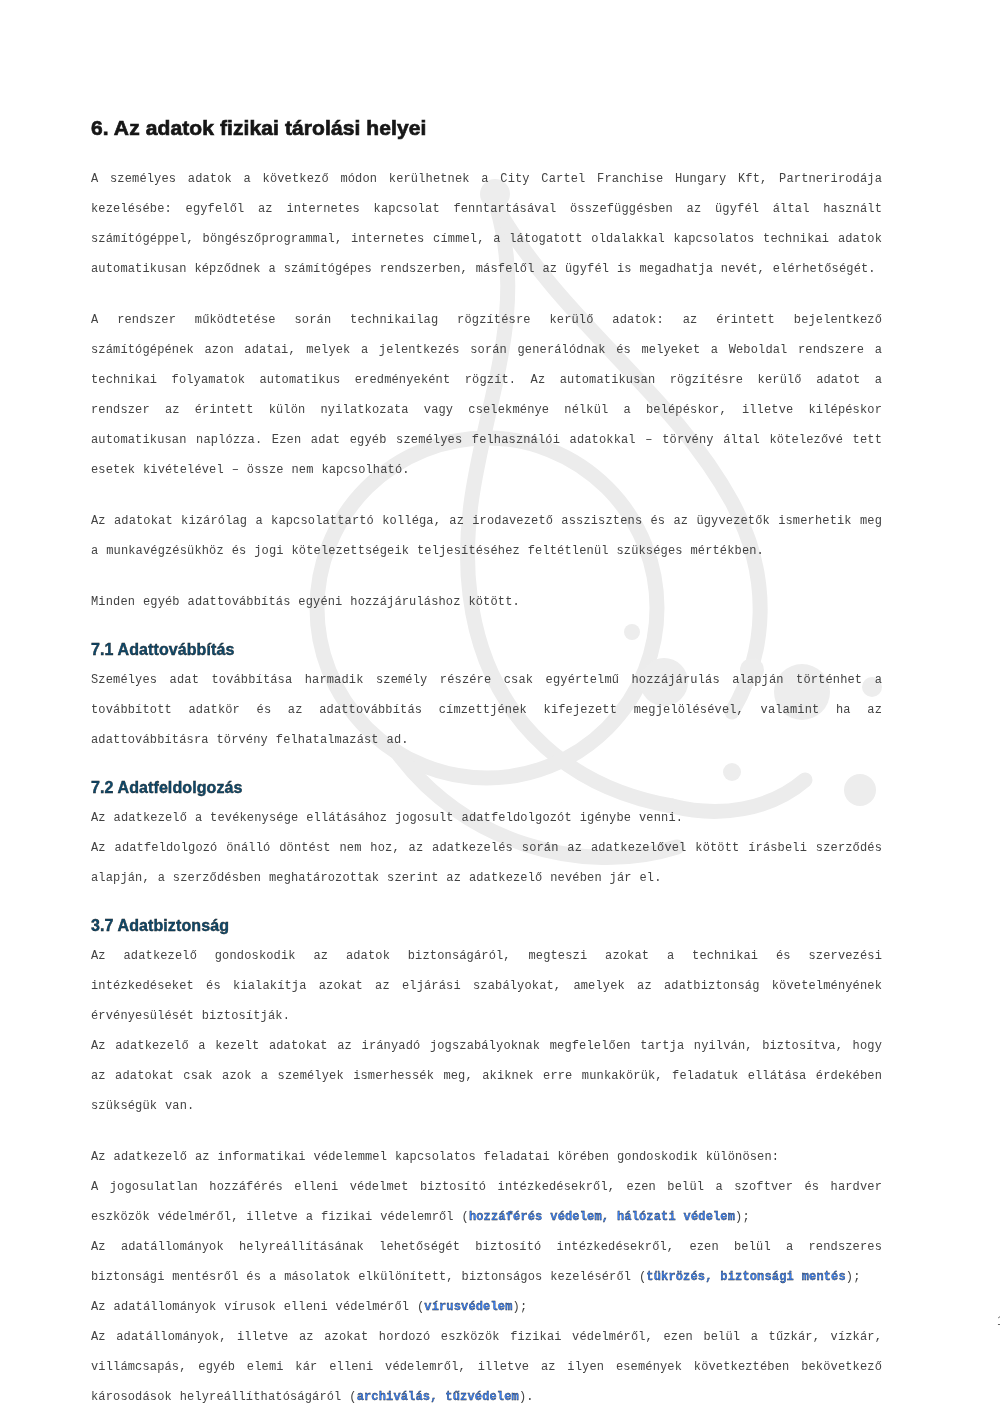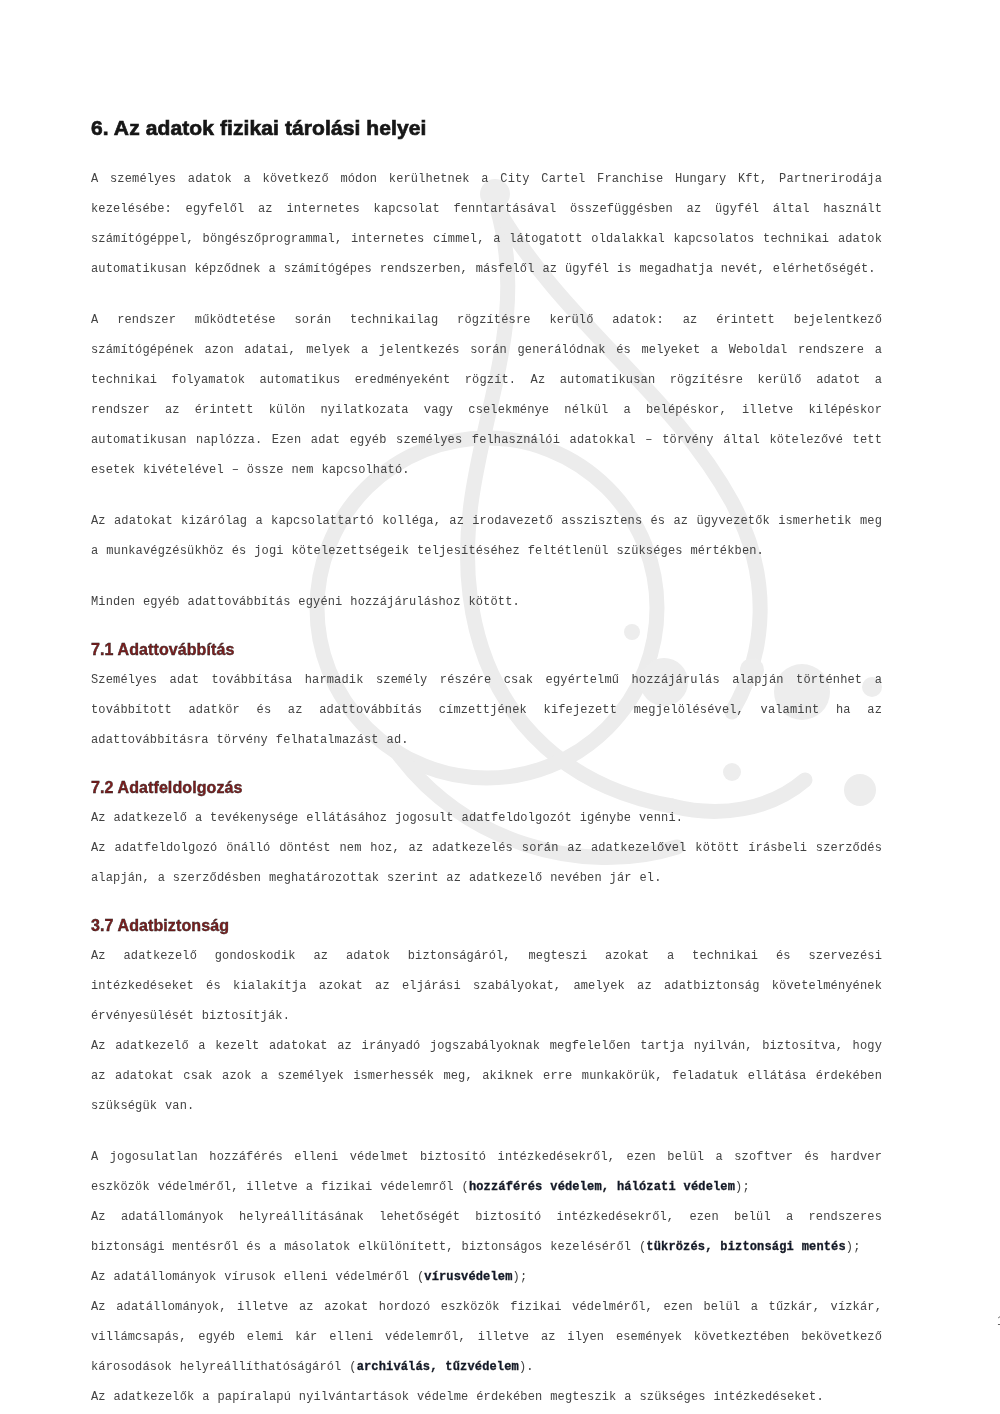--- a/index.html
+++ b/index.html
@@ -30,40 +30,40 @@
     font-size: 21px;
     letter-spacing: 0.1px;
     margin: 0 0 24px 0;
   }
   h2 { margin-top: 23px; margin-bottom: 26px; }
 
   h3 {
     font-family: "Liberation Sans", sans-serif;
     font-weight: 700;
     -webkit-text-stroke: 0.4px #1c1c1c;
-    color: #7f1d1d;
+    color: #0c4a6e;
     font-size: 16px;
     margin: 24px 0 6px 0;
     letter-spacing: 0.1px;
   }
 
   p.body {
     font-size: 12px;
     line-height: 30px;
     text-align: justify;
     margin: 0 0 21px 0;
     letter-spacing: 0.15px;
     word-spacing: 0.5px;
     font-family: Liberation Mono, monospace;
   }
   p.mb0 { margin-bottom: 0; }
 
   .b {
     font-weight: 700;
-    color: #0f172a;
+    color: #3b82f6;
     -webkit-text-stroke: 0.3px #202020;
   }
 
   .page-number {
     position: absolute;
     top: 1314px; left: 12px; width: 100%;
     text-align: right;
     font-size: 12.5px;
     color: #636363;
     letter-spacing: 0.5px;
@@ -110,20 +110,21 @@
     <p class="body mb0">Személyes adat továbbítása harmadik személy részére csak egyértelmű hozzájárulás alapján történhet a továbbított adatkör és az adattovábbítás címzettjének kifejezett megjelölésével, valamint ha az adattovábbításra törvény felhatalmazást ad.</p>
 
     <h3>7.2 Adatfeldolgozás</h3>
     <p class="body mb0">Az adatkezelő a tevékenysége ellátásához jogosult adatfeldolgozót igénybe venni.</p>
     <p class="body mb0">Az adatfeldolgozó önálló döntést nem hoz, az adatkezelés során az adatkezelővel kötött írásbeli szerződés alapján, a szerződésben meghatározottak szerint az adatkezelő nevében jár el.</p>
 
     <h3>3.7 Adatbiztonság</h3>
     <p class="body mb0">Az adatkezelő gondoskodik az adatok biztonságáról, megteszi azokat a technikai és szervezési intézkedéseket és kialakítja azokat az eljárási szabályokat, amelyek az adatbiztonság követelményének érvényesülését biztosítják.</p>
     <p class="body">Az adatkezelő a kezelt adatokat az irányadó jogszabályoknak megfelelően tartja nyilván, biztosítva, hogy az adatokat csak azok a személyek ismerhessék meg, akiknek erre munkakörük, feladatuk ellátása érdekében szükségük van.</p>
 
+    <p class="body mb0">Az adatkezelő az informatikai védelemmel kapcsolatos feladatai körében gondoskodik különösen:</p>
 
     <p class="body mb0"><span>A jogosulatlan hozzáférés elleni védelmet biztosító intézkedésekről, ezen belül a szoftver és hardver eszközök védelméről, illetve a fizikai védelemről (</span><span class="b">hozzáférés védelem, hálózati védelem</span><span>);</span></p>
 
     <p class="body mb0"><span>Az adatállományok helyreállításának lehetőségét biztosító intézkedésekről, ezen belül a rendszeres biztonsági mentésről és a másolatok elkülönített, biztonságos kezeléséről (</span><span class="b">tükrözés, biztonsági mentés</span><span>);</span></p>
 
     <p class="body mb0"><span>Az adatállományok vírusok elleni védelméről (</span><span class="b">vírusvédelem</span><span>);</span></p>
 
     <p class="body mb0"><span>Az adatállományok, illetve az azokat hordozó eszközök fizikai védelméről, ezen belül a tűzkár, vízkár, villámcsapás, egyéb elemi kár elleni védelemről, illetve az ilyen események következtében bekövetkező károsodások helyreállíthatóságáról (</span><span class="b">archiválás, tűzvédelem</span><span>).</span></p>
 
     <p class="body mb0">Az adatkezelők a papíralapú nyilvántartások védelme érdekében megteszik a szükséges intézkedéseket.</p>

